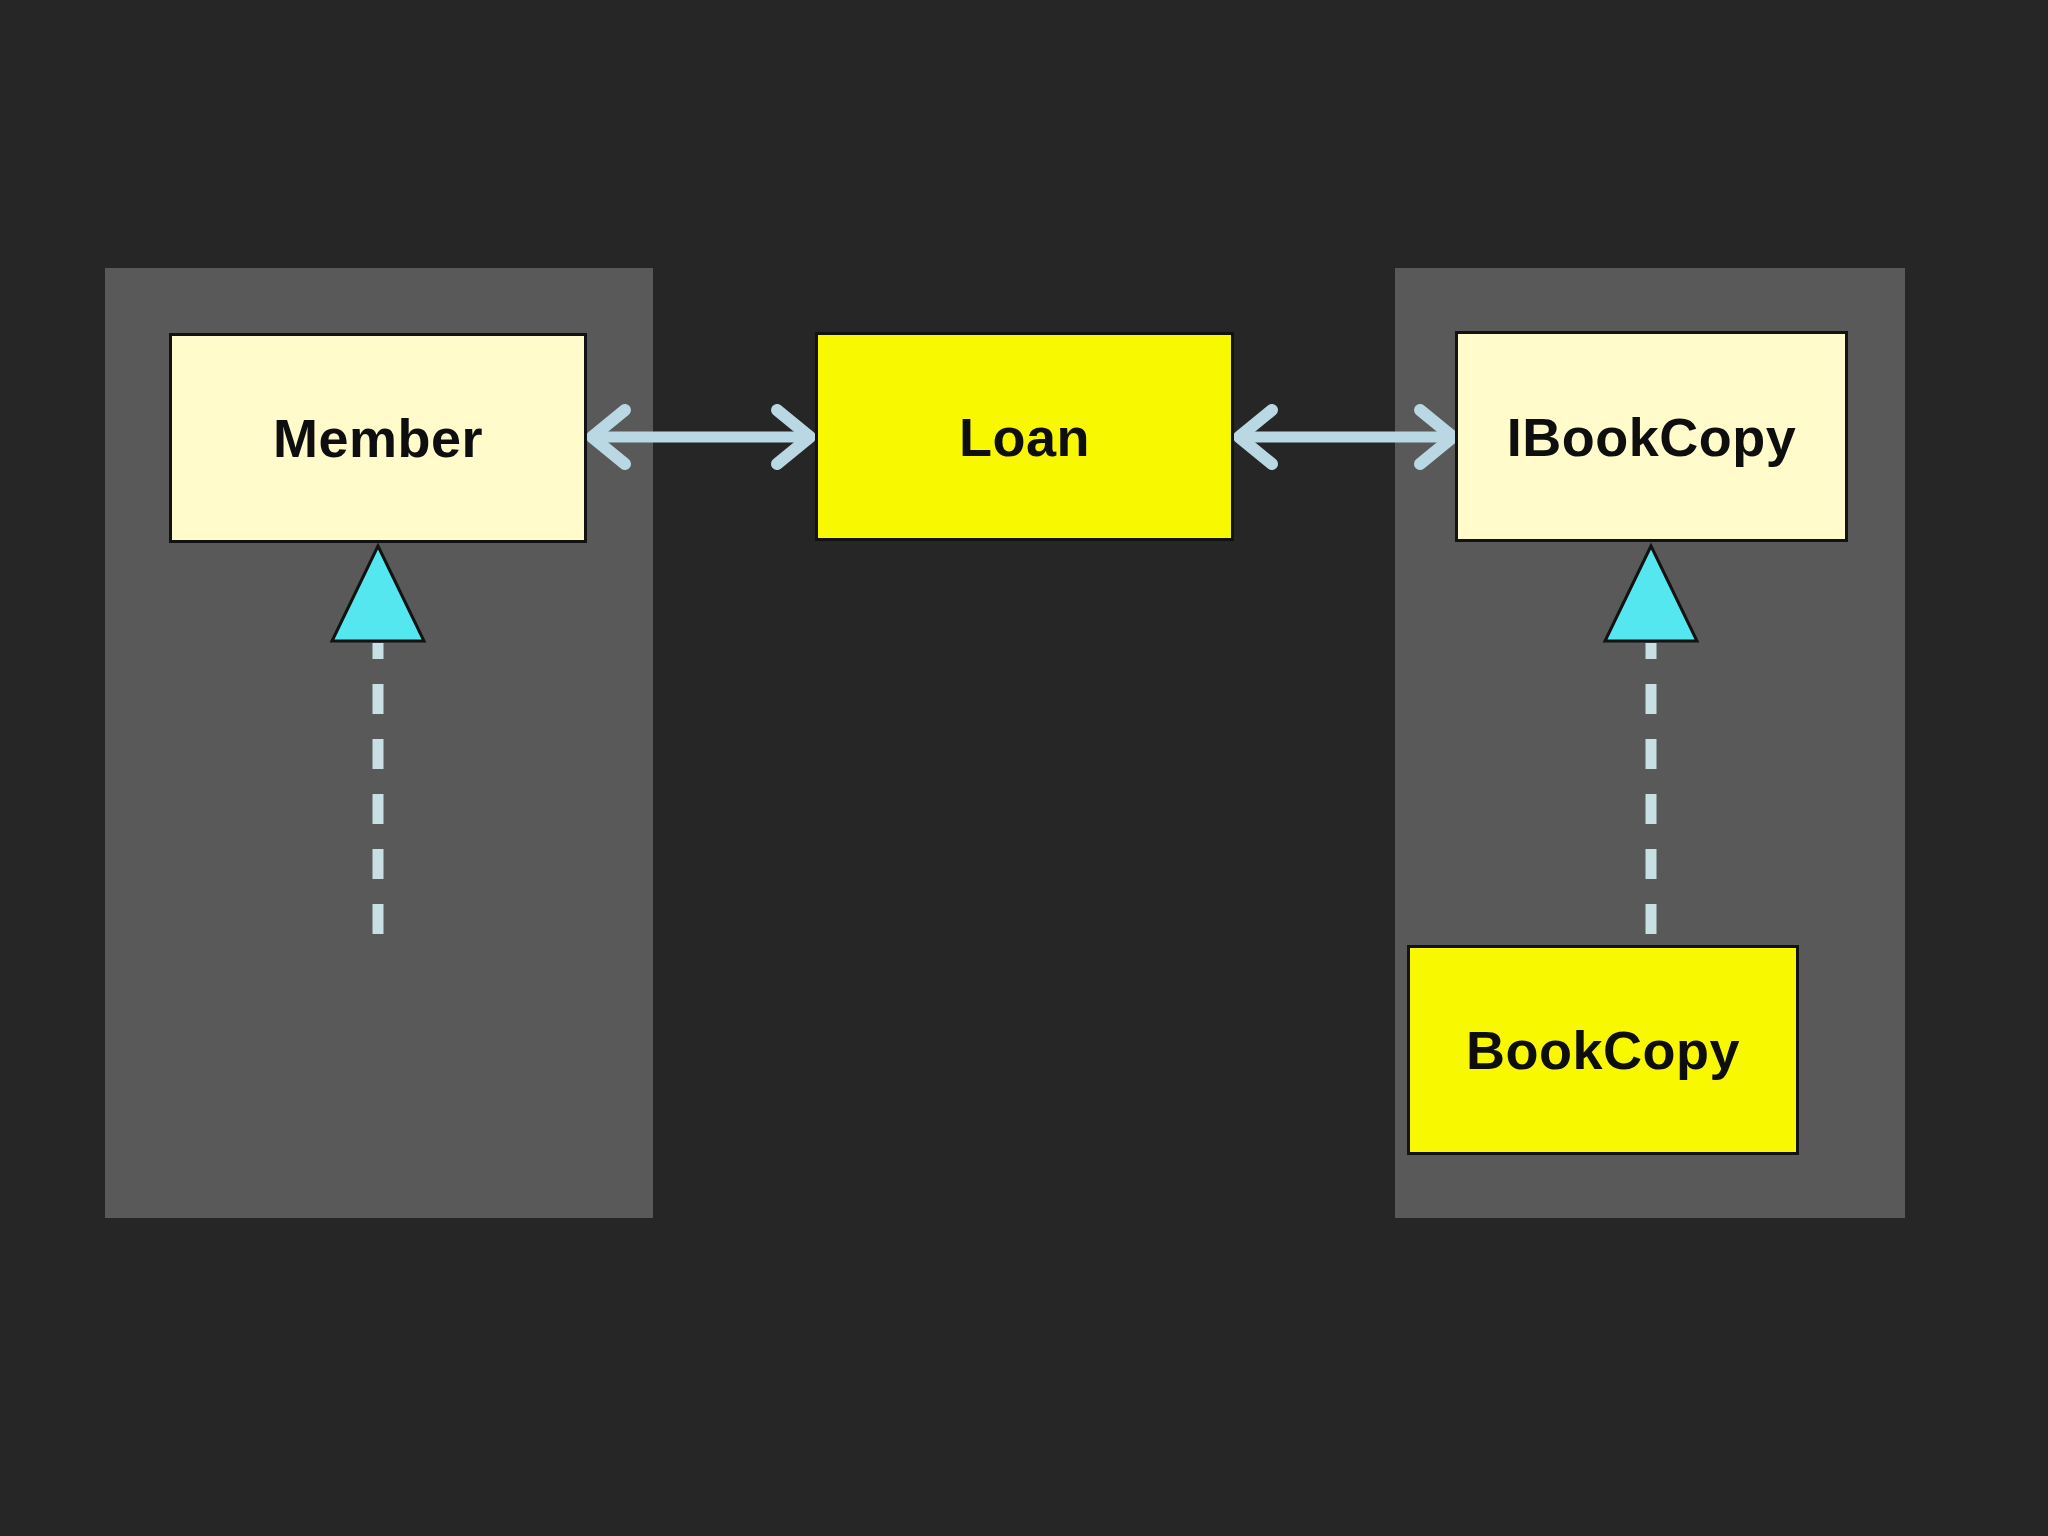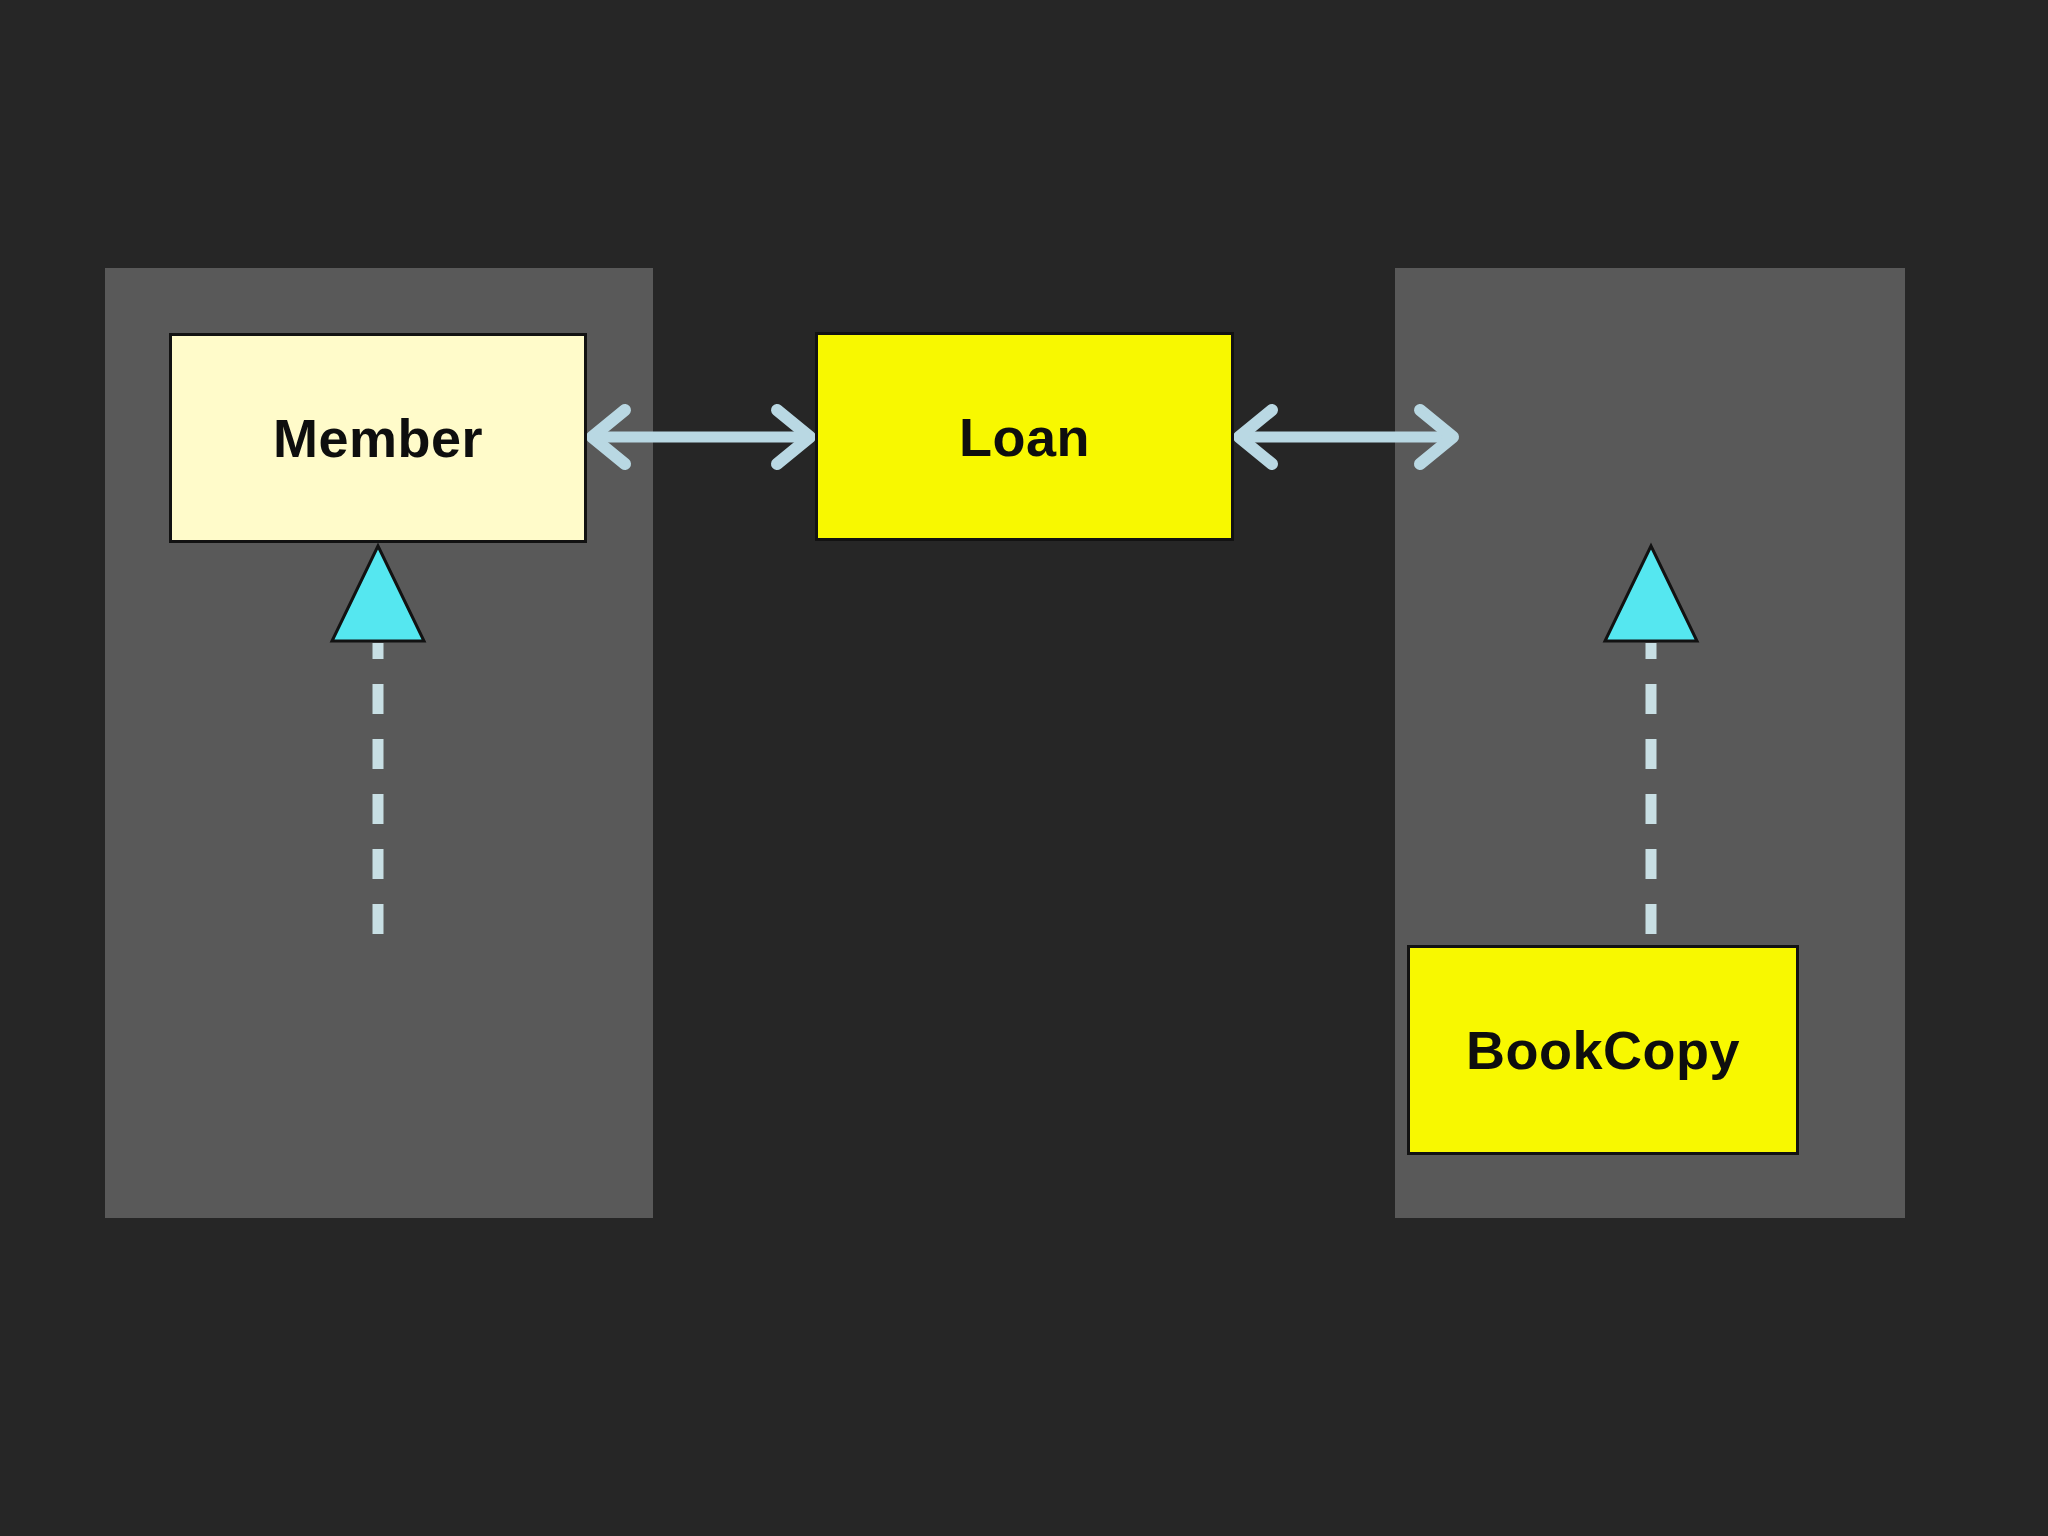--- a/index.html
+++ b/index.html
@@ -113,19 +113,22 @@
   </svg>
 
   <div class="node node-interface node-imember">
     <span class="label">Member</span>
   </div>
 
   <div class="node node-class node-loan">
     <span class="label">Loan</span>
   </div>
 
+  <div class="node node-interface node-ibookcopy">
+    <span class="label">IBookCopy</span>
+  </div>
 
 
   <div class="node node-class node-bookcopy">
     <span class="label">BookCopy</span>
   </div>
 
 </div>
 
 </body></html>

